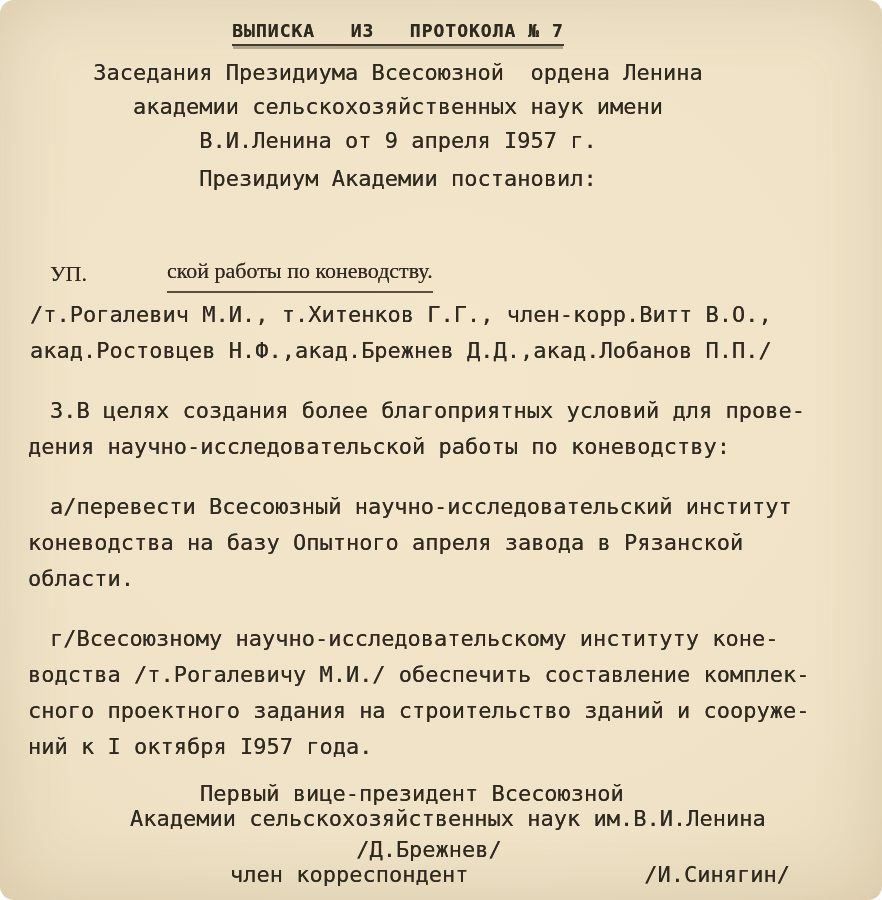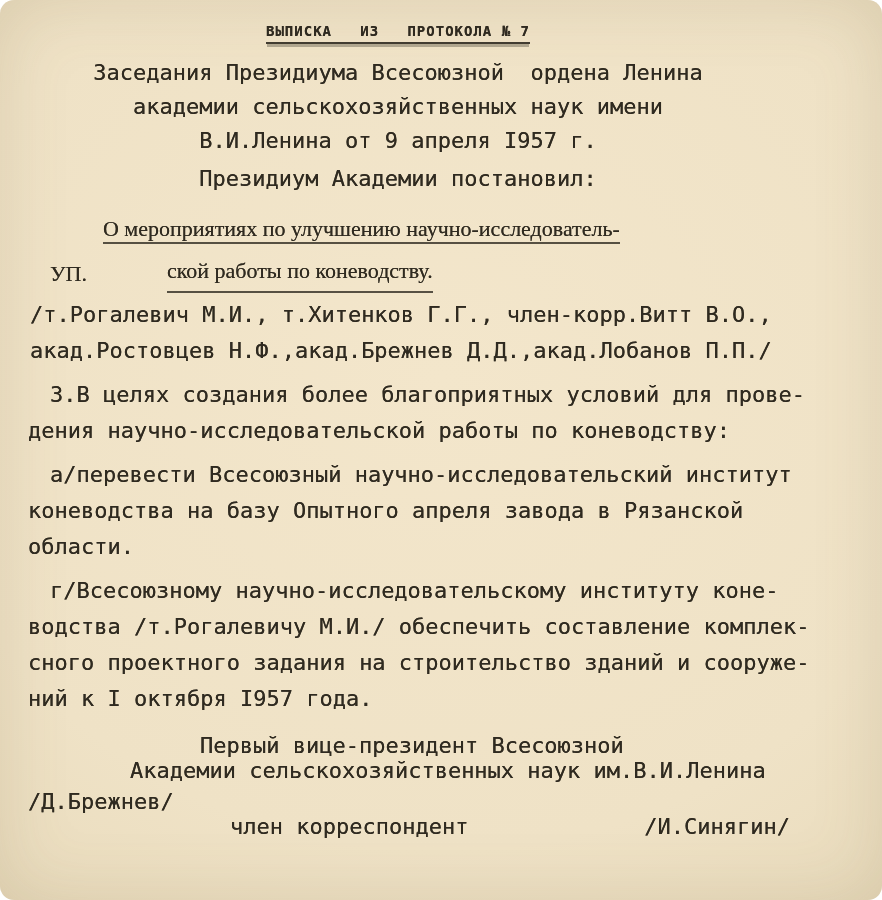--- a/index.html
+++ b/index.html
@@ -29,21 +29,21 @@
     font-size: 22px;
     color: #2f2a20;
     text-shadow: 0 0 0.6px rgba(47, 42, 32, 0.85);
   }
   .center-block {
     width: 740px;            
     text-align: center;
   }
   .title-line {
     margin: 0;
-    font-size: 14px;
+    font-size: 18px;
     font-weight: bold;
     letter-spacing: 1px;
     line-height: 30px;
   }
   .title-line .u {
     white-space: pre;
     border-bottom: 2px solid rgba(47, 42, 32, 0.9);
     box-shadow: 0 4px 0 -1px rgba(47, 42, 32, 0.32);
     padding-bottom: 3px;
   }
@@ -70,30 +70,30 @@
     border-bottom: 2px solid rgba(47, 42, 32, 0.8);
     padding-bottom: 1px;
   }
   .agenda-line2 { display: inline-block; margin-left: 64px; margin-top: 4px; }
   .attendees {
     margin-top: 4px;
     line-height: 36px;
     margin-left: 2px;
   }
   .para {
-    margin-top: 8px;
+    margin-top: 24px;
     line-height: 36px;
     text-indent: 22px;
   }
   .signatures { margin-top: 16px; }
   .sig-line { line-height: 25px; white-space: pre; }
   .sig-president-1 { margin-left: 172px; }
   .sig-president-2 { margin-left: 102px; }
   .sig-name-row {
-    text-align: left;
+    text-align: center;
     padding-right: 24px;
     margin-top: 6px;
     line-height: 25px;
     white-space: pre;
   }
   .sig-secretary-title { margin-left: 92px; margin-top: 5px; }
   .sig-rank-row {
     display: flex;
     justify-content: space-between;
     line-height: 25px;
@@ -113,21 +113,21 @@
 
   <div class="center-block header-block prelines">Заседания Президиума Всесоюзной  ордена Ленина
 академии сельскохозяйственных наук имени
 В.И.Ленина от 9 апреля I957 г.</div>
 
   <div class="center-block resolution">Президиум Академии постановил:</div>
 
   <div class="agenda">
     <span class="agenda-num">УП.</span>
     <span class="agenda-titles">
-      <span class="u">О мероприятиях по улучшению научно-исследователь-</span><br>
+      <br>
       <span class="u agenda-line2">ской работы по коневодству.</span>
     </span>
   </div>
 
   <div class="attendees prelines">/т.Рогалевич М.И., т.Хитенков Г.Г., член-корр.Витт В.О.,
 акад.Ростовцев Н.Ф.,акад.Брежнев Д.Д.,акад.Лобанов П.П./</div>
 
   <div class="para prelines">З.В целях создания более благоприятных условий для прове-
 дения научно-исследовательской работы по коневодству:</div>
 

